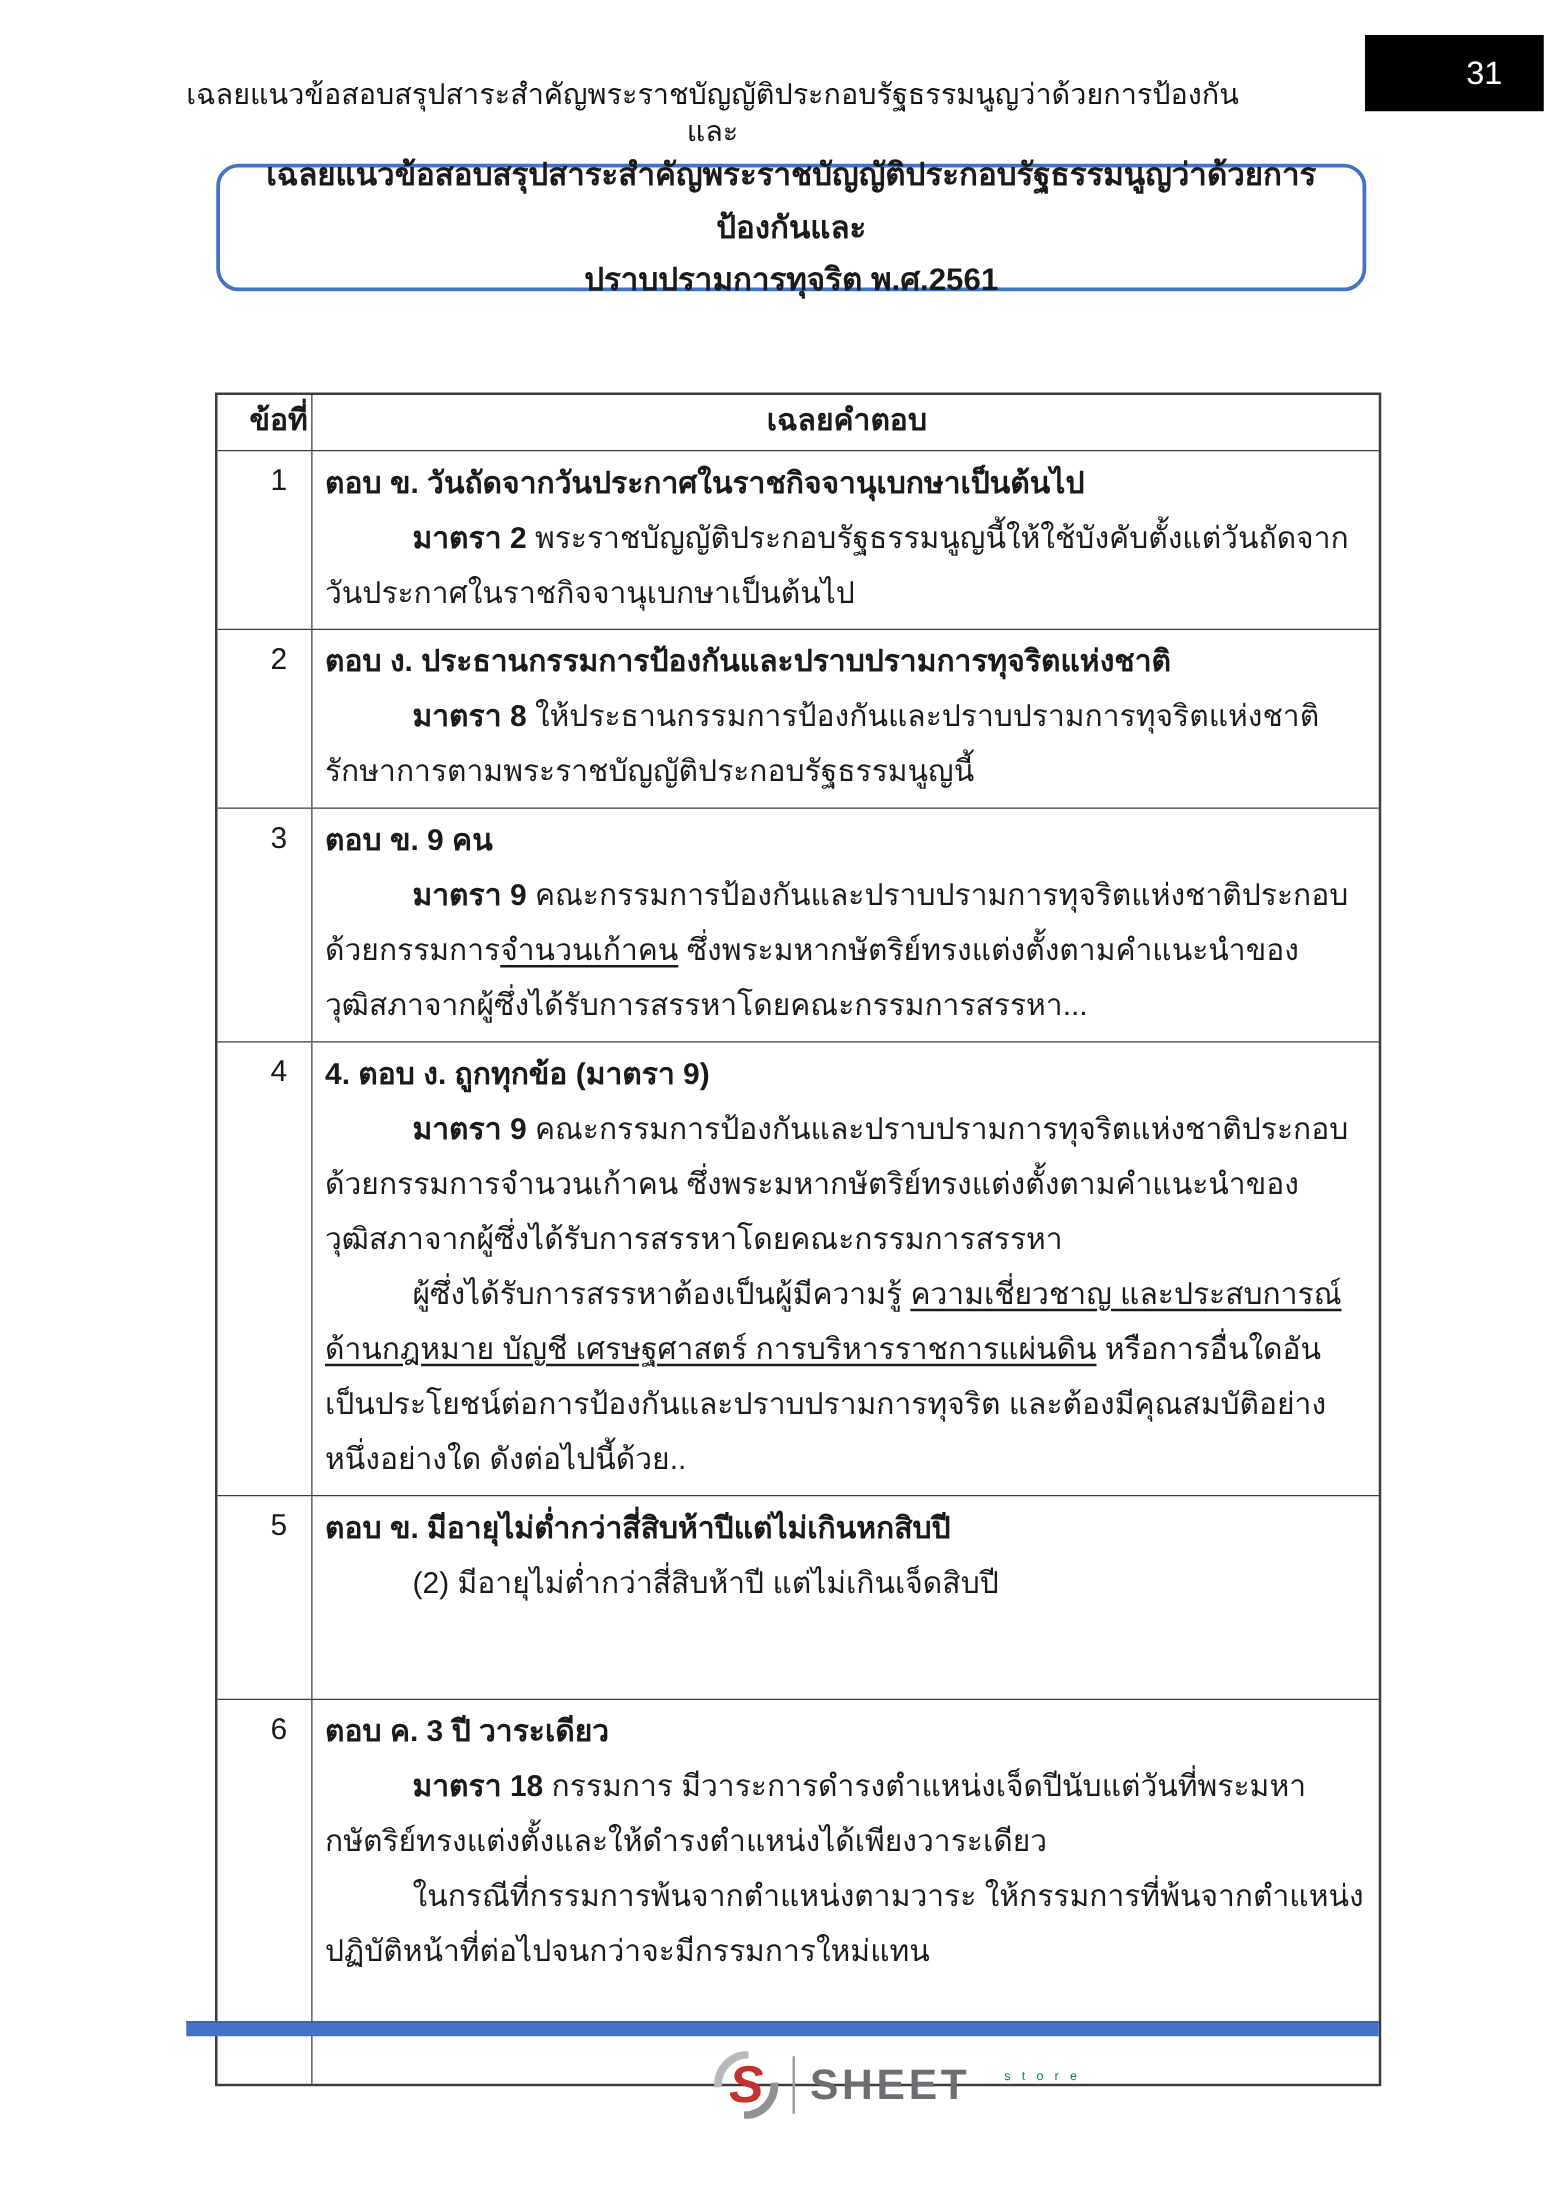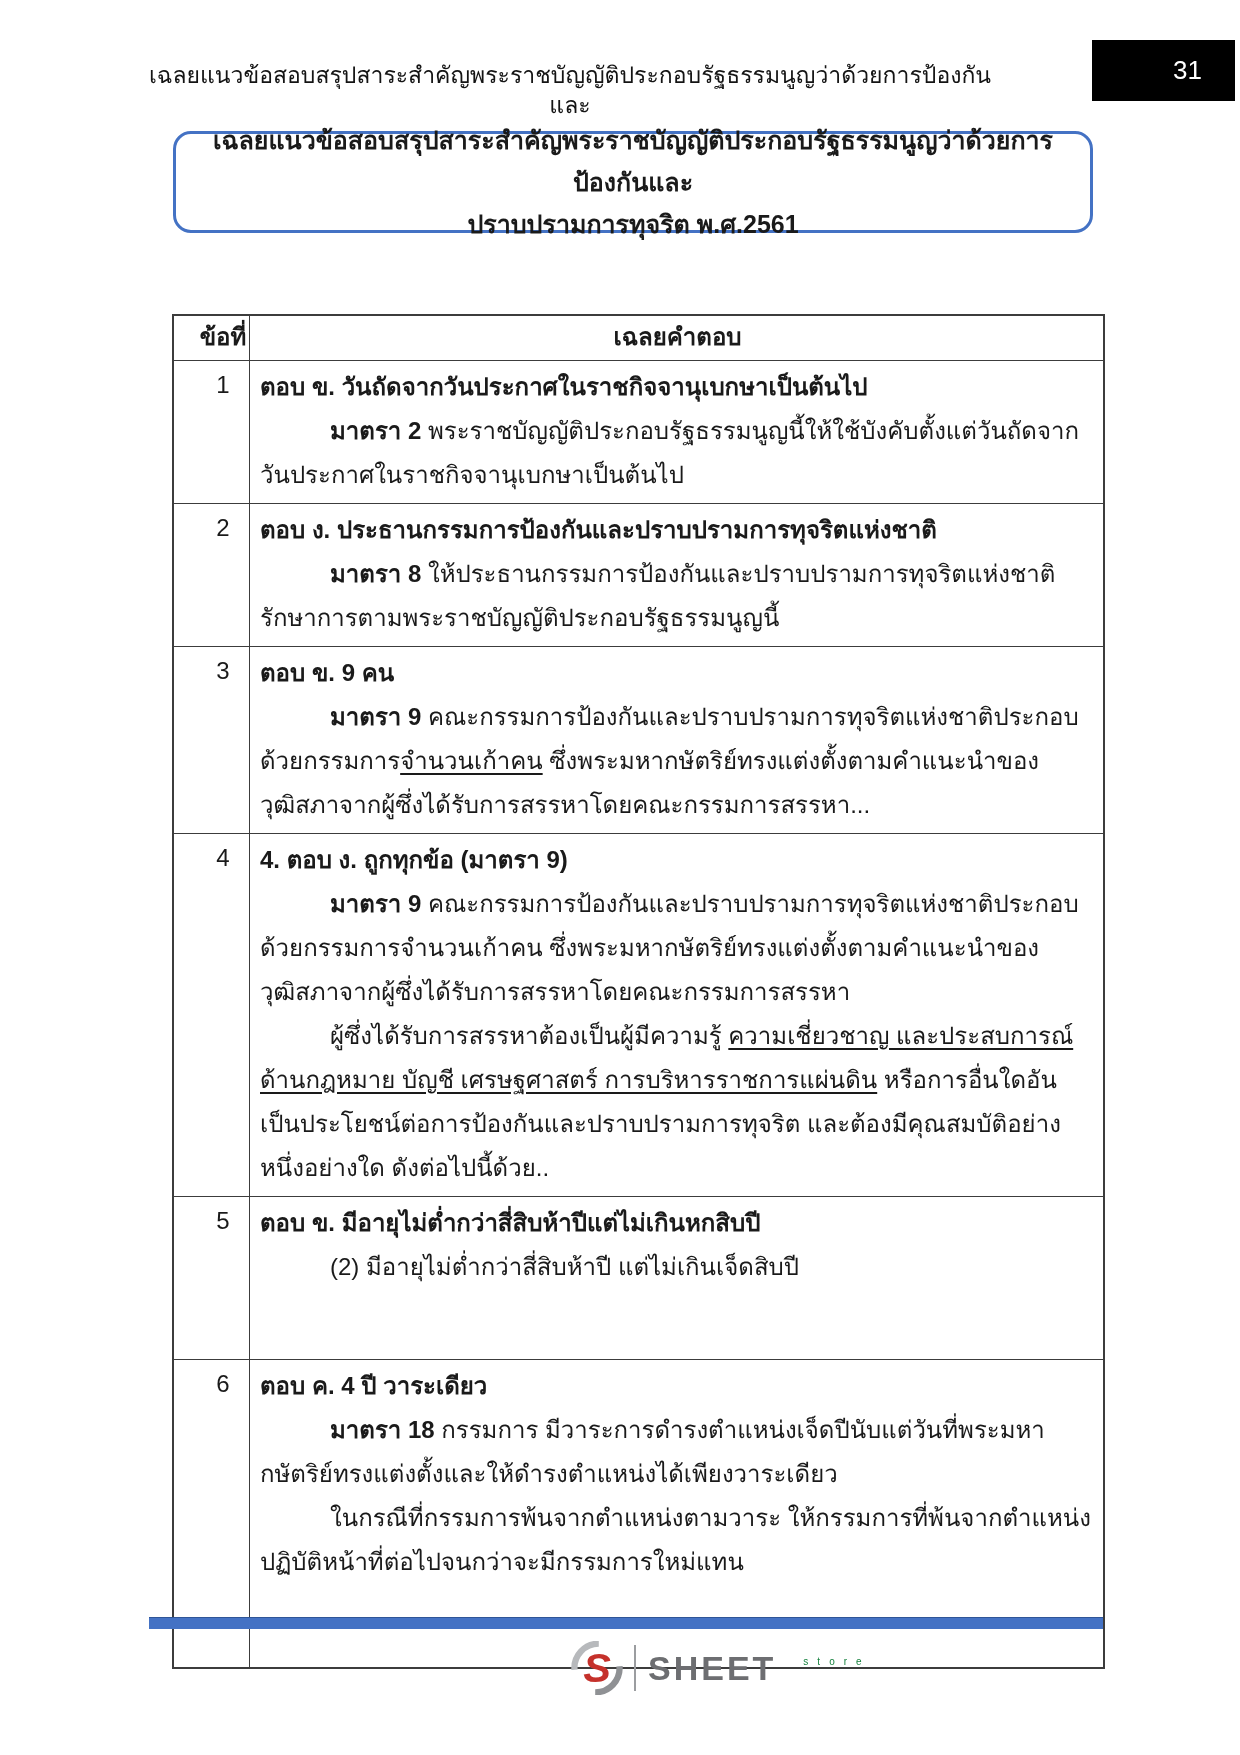--- a/index.html
+++ b/index.html
@@ -3,21 +3,21 @@
 <meta charset="utf-8">
 <style>
   * { margin:0; padding:0; box-sizing:border-box; }
   html,body { background:#ffffff; }
   body { font-family:"Liberation Sans","DejaVu Sans",sans-serif; color:#1a1a1a; }
   #page { position:relative; width:1240px; height:1755px; background:#ffffff; overflow:hidden;border-radius:27px; }
 
   
   .running-header { position:absolute; left:135px; top:60px; width:870px; text-align:center;
     font-size:23px; line-height:30px; color:#141414; }
-  .pagenum-box { position:absolute; left:1092px; top:40px; width:143px; height:61px;
+  .pagenum-box { position:absolute; left:1092px; top:28px; width:143px; height:61px;
     background:#000000; color:#ffffff; display:flex; align-items:center; justify-content:center;
     padding-left:48px; font-size:26px; }
 
   
   .title-box { position:absolute; left:173px; top:131px; width:920px; height:102px;
     border:3px solid #4472C4; border-radius:18px; background:#ffffff;
     display:flex; flex-direction:column; align-items:center; justify-content:center;
     font-weight:bold; font-size:25px; line-height:42px; text-align:center; }
 
   
@@ -106,21 +106,21 @@
       <div class="cno">5</div>
       <div class="ccontent">
         <div class="ans">ตอบ ข. มีอายุไม่ต่ำกว่าสี่สิบห้าปีแต่ไม่เกินหกสิบปี</div>
         <div class="para"><span>(2) มีอายุไม่ต่ำกว่าสี่สิบห้าปี แต่ไม่เกินเจ็ดสิบปี</span></div>
       </div>
     </div>
 
     <div class="trow r6">
       <div class="cno">6</div>
       <div class="ccontent">
-        <div class="ans">ตอบ ค. 4 ปี วาระเดียว</div>
+        <div class="ans">ตอบ ค. 3 ปี วาระเดียว</div>
         <div class="para"><span class="b">มาตรา 18</span><span> กรรมการ มีวาระการดำรงตำแหน่งเจ็ดปีนับแต่วันที่พระมหากษัตริย์ทรงแต่งตั้งและให้ดำรงตำแหน่งได้เพียงวาระเดียว</span></div>
         <div class="para"><span>ในกรณีที่กรรมการพ้นจากตำแหน่งตามวาระ ให้กรรมการที่พ้นจากตำแหน่งปฏิบัติหน้าที่ต่อไปจนกว่าจะมีกรรมการใหม่แทน</span></div>
       </div>
     </div>
 
   </div>
 
   <div class="footer-bar"></div>
 
   <div class="logo">

